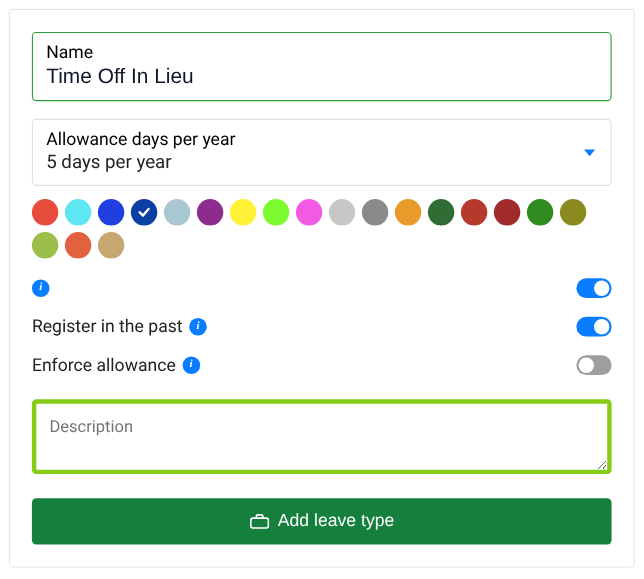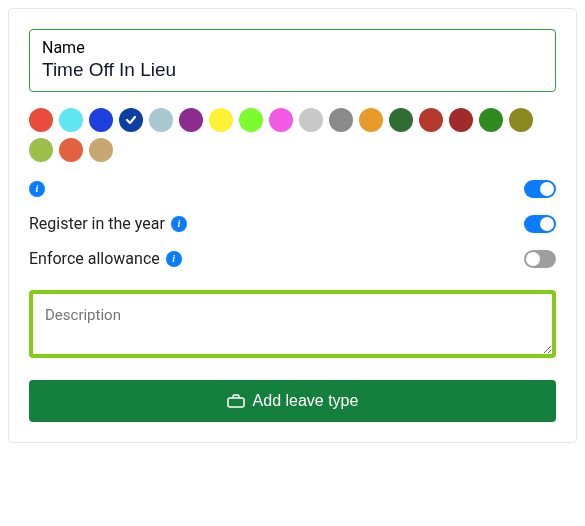--- a/index.html
+++ b/index.html
@@ -155,20 +155,25 @@
 </head>
 <body>
 
 <div class="card">
 
   <div class="field-name">
     <span class="field-label">Name</span>
     <input class="name-input" type="text" value="Time Off In Lieu" style="">
   </div>
 
+  <div class="field-allowance">
+    <span class="field-label">Allowance days per year</span>
+    <div class="allowance-value">5 days per year</div>
+    <div class="chevron"></div>
+  </div>
 
   <div class="swatches" id="swatches">
       <div class="swatch" style="background: rgb(231, 76, 60);"></div>
       <div class="swatch" style="background: rgb(94, 230, 242);"></div>
       <div class="swatch" style="background: rgb(31, 63, 224);"></div>
       <div class="swatch" style="background: rgb(11, 63, 163);">
         <svg width="14" height="14" viewBox="0 0 14 14">
           <path d="M3 7 L6 10 L11 4" fill="none" stroke="#fff" stroke-width="2.2" stroke-linecap="round" stroke-linejoin="round"></path>
         </svg>
       </div>
@@ -194,21 +199,21 @@
     <div class="toggle-label">
       <span class="info-icon">i</span>
     </div>
     <div class="toggle on">
         <div class="toggle-knob"></div>
       </div>
   </div>
 
   <div class="toggle-row">
     <div class="toggle-label">
-      <span>Register in the year</span>
+      <span>Register in the past</span>
       <span class="info-icon">i</span>
     </div>
     <div class="toggle on">
         <div class="toggle-knob"></div>
       </div>
   </div>
 
   <div class="toggle-row">
     <div class="toggle-label">
       <span>Enforce allowance</span>

